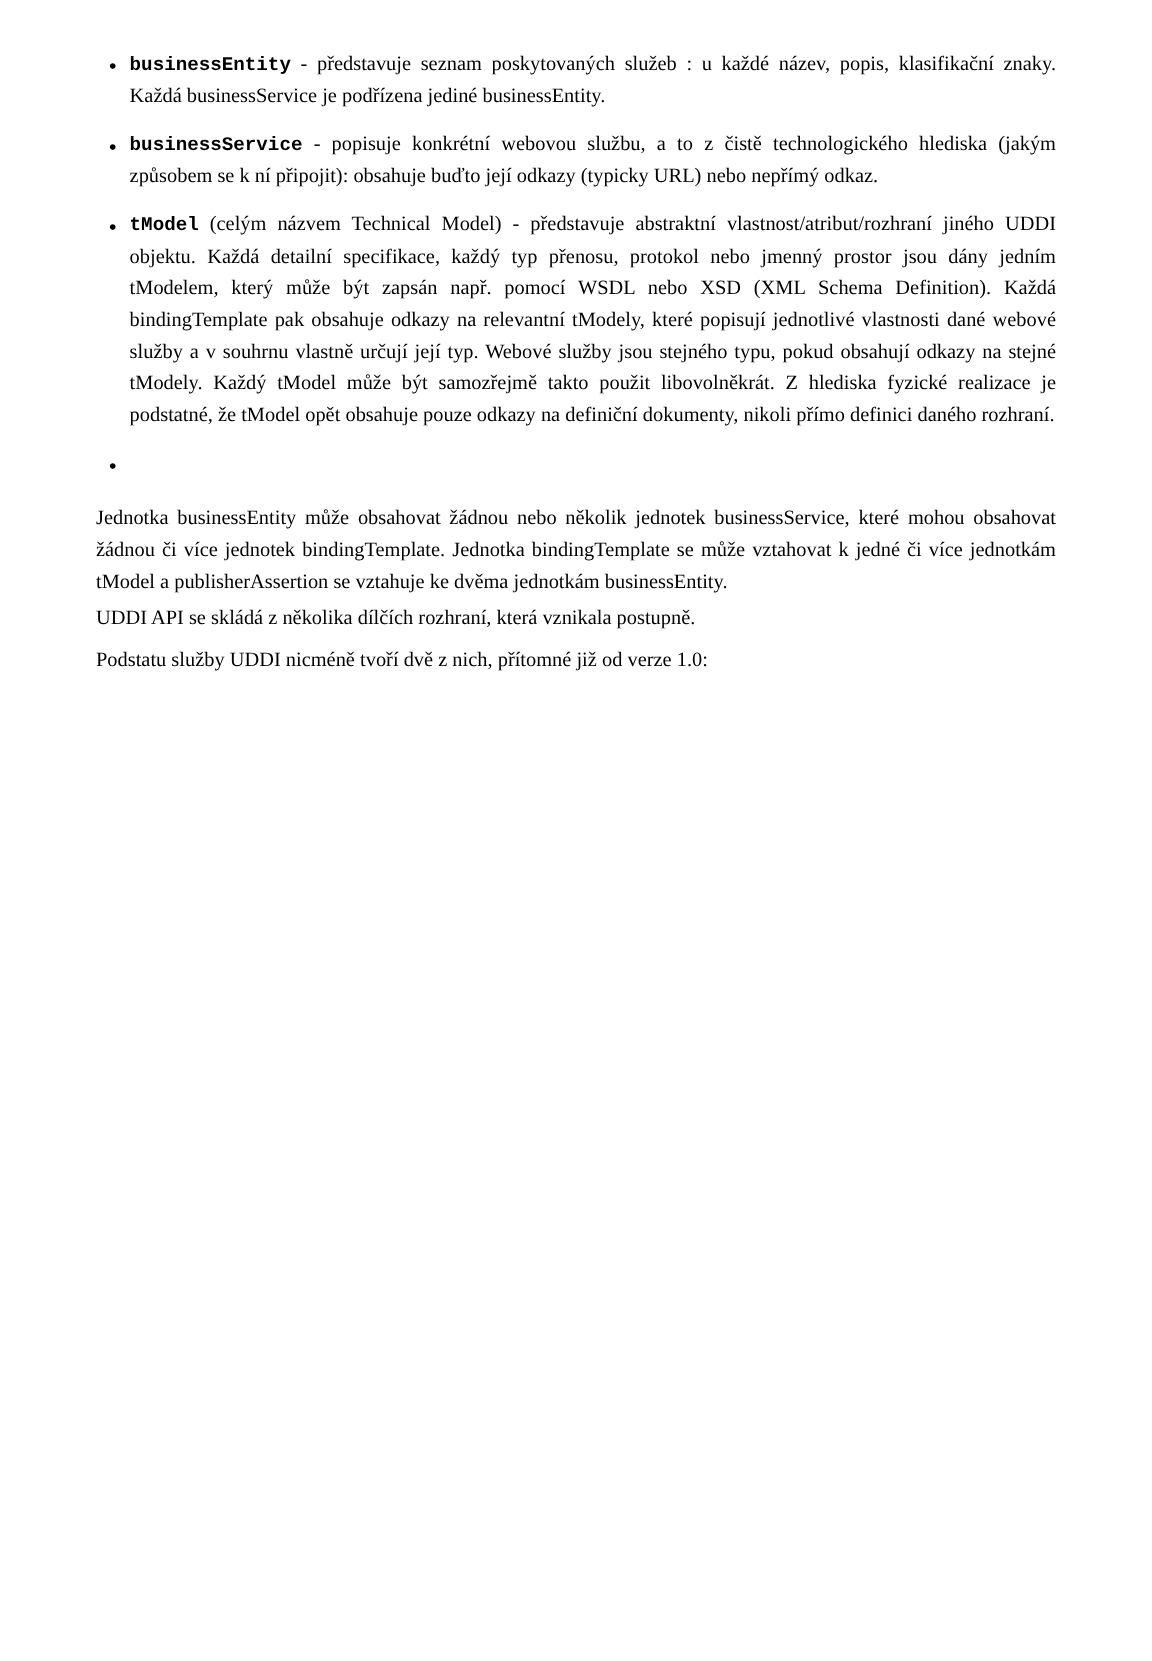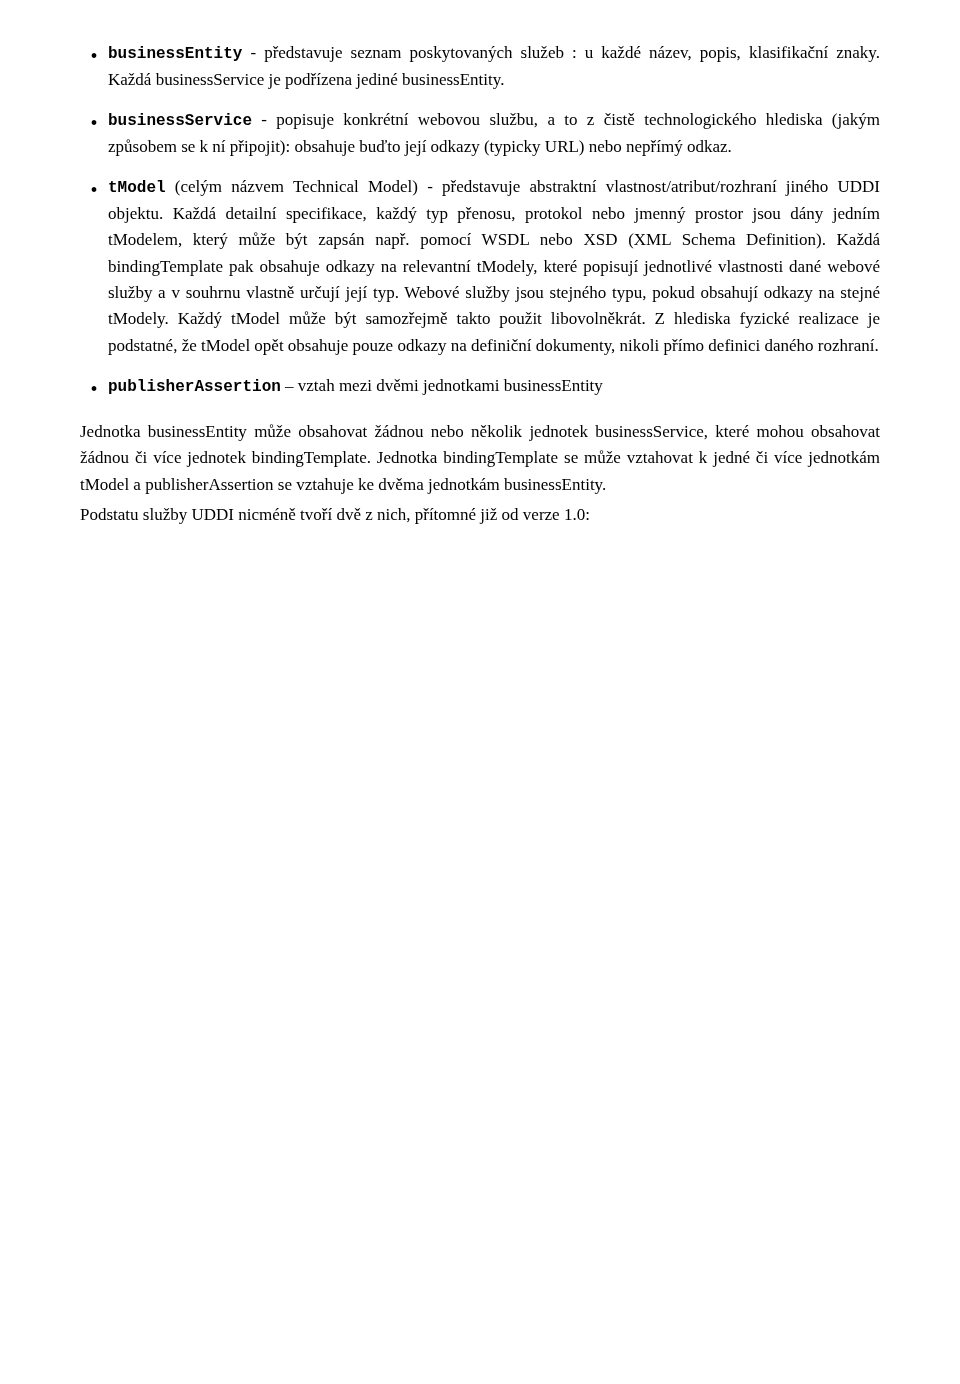--- a/index.html
+++ b/index.html
@@ -104,25 +104,23 @@
 
     <li>
       <span class="bullet-dot">•</span>
       <span class="bullet-text">
         <span class="bold-term">tModel</span><span> (celým názvem Technical Model) - představuje abstraktní vlastnost/atribut/rozhraní jiného UDDI objektu. Každá detailní specifikace, každý typ přenosu, protokol nebo jmenný prostor jsou dány jedním tModelem, který může být zapsán např. pomocí WSDL nebo XSD (XML Schema Definition). Každá bindingTemplate pak obsahuje odkazy na relevantní tModely, které popisují jednotlivé vlastnosti dané webové služby a v souhrnu vlastně určují její typ. Webové služby jsou stejného typu, pokud obsahují odkazy na stejné tModely. Každý tModel může být samozřejmě takto použit libovolněkrát. Z hlediska fyzické realizace je podstatné, že tModel opět obsahuje pouze odkazy na definiční dokumenty, nikoli přímo definici daného rozhraní.</span>
       </span>
     </li>
 
     <li>
       <span class="bullet-dot">•</span>
-      <span class="bullet-text">
-        <span class="bold-term">publisherAssertion</span><span> – vztah mezi dvěmi jednotkami businessEntity</span>
-      </span>
     </li>
 
   </ul>
 
   <p class="body-paragraph">Jednotka businessEntity může obsahovat žádnou nebo několik jednotek businessService, které mohou obsahovat žádnou či více jednotek bindingTemplate. Jednotka bindingTemplate se může vztahovat k jedné či více jednotkám tModel a publisherAssertion se vztahuje ke dvěma jednotkám businessEntity.</p>
 
 
+  <p class="section-subtext">UDDI API se skládá z několika dílčích rozhraní, která vznikala postupně.</p>
   <p class="section-subtext intro-line">Podstatu služby UDDI nicméně tvoří dvě z nich, přítomné již od verze 1.0:</p>
 
 </div>
 
 </body></html>

